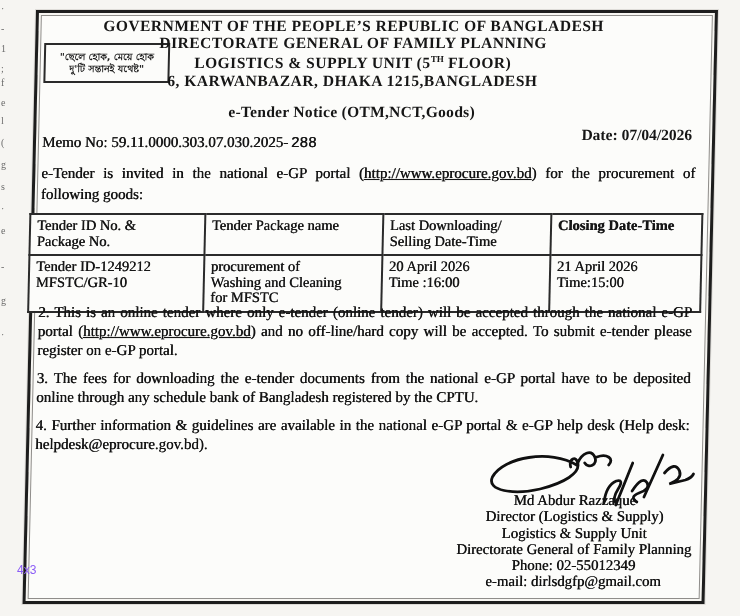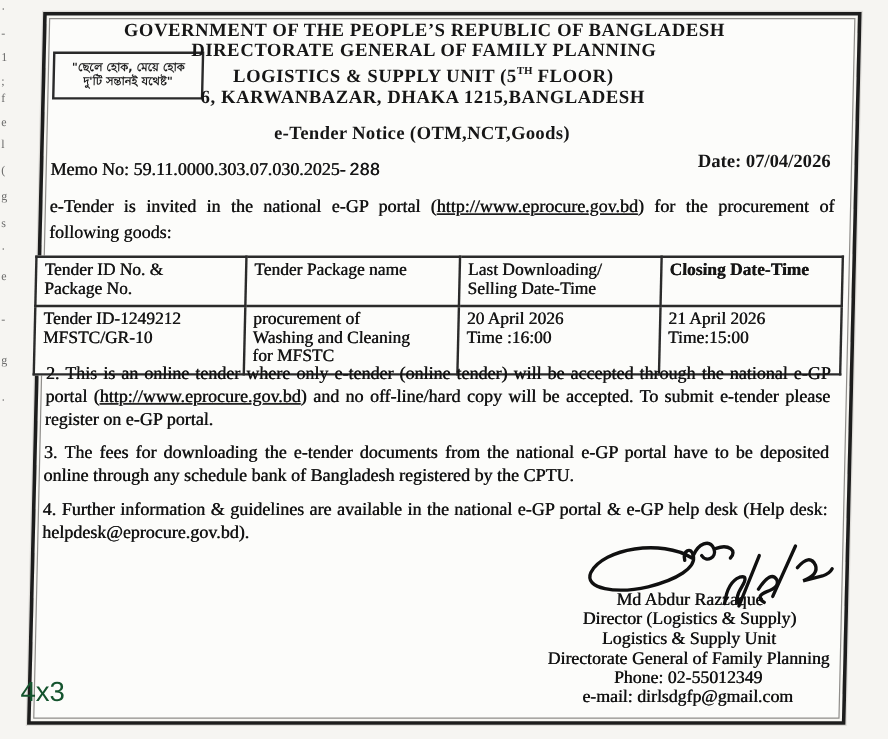--- a/index.html
+++ b/index.html
@@ -67,21 +67,21 @@
   table.tender .line{display:block;}
   .th-bold{font-weight:bold;}
   .sig-svg{left:452px;top:428px;}
   .sig-block{
     left:398px;top:479px;width:298px;text-align:center;
     font-size:14.8px;line-height:16.3px;color:#131313;
   }
   .corner-label{
     position:absolute;left:17px;top:563px;z-index:3;
     font-family:"Liberation Sans","DejaVu Sans",sans-serif;
-    font-size:23px;color:#14532d;
+    font-size:12px;color:#8b5cf6;
   }
 </style>
 </head>
 <body>
 
 <span class="margin-mark" style="top:4px">·</span>
 <span class="margin-mark" style="top:24px">-</span>
 <span class="margin-mark" style="top:44px">1</span>
 <span class="margin-mark" style="top:64px">;</span>
 <span class="margin-mark" style="top:78px">f</span>

